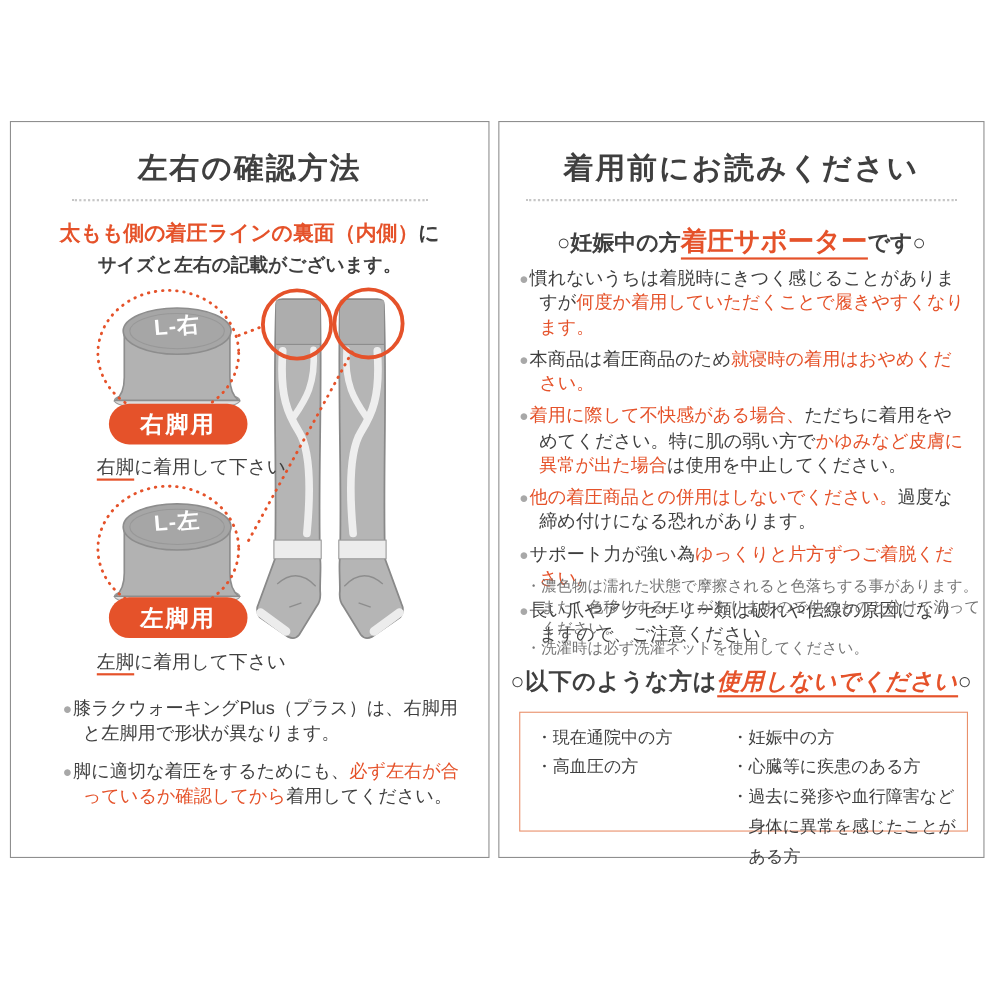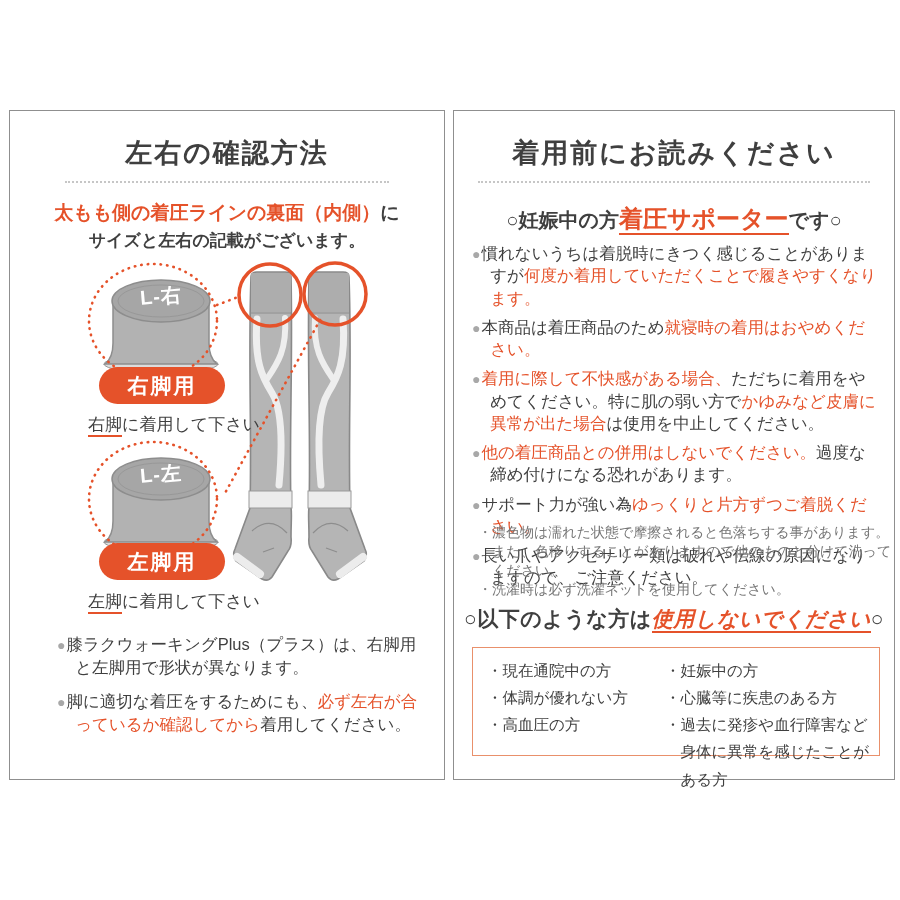--- a/index.html
+++ b/index.html
@@ -209,21 +209,20 @@
   <div class="care-notes">
       <div class="note-line">・濃色物は濡れた状態で摩擦されると色落ちする事があります。また、色移りすることがありますので他のものと分けて洗ってください。</div>
       <div class="note-line">・洗濯時は必ず洗濯ネットを使用してください。</div>
     </div>
 
   <p class="warning-heading"><span>○以下のような方は</span><span class="em u">使用しないでください</span><span>○</span></p>
 
   <div class="warning-box">
     <div class="warning-col c1">
         <div class="note-line">・現在通院中の方</div>
-        <div class="note-line">・体調が優れない方</div>
         <div class="note-line">・高血圧の方</div>
       </div>
     <div class="warning-col c2">
         <div class="note-line">・妊娠中の方</div>
         <div class="note-line">・心臓等に疾患のある方</div>
         <div class="note-line">・過去に発疹や血行障害など身体に異常を感じたことがある方</div>
       </div>
   </div>
 </section>
 

